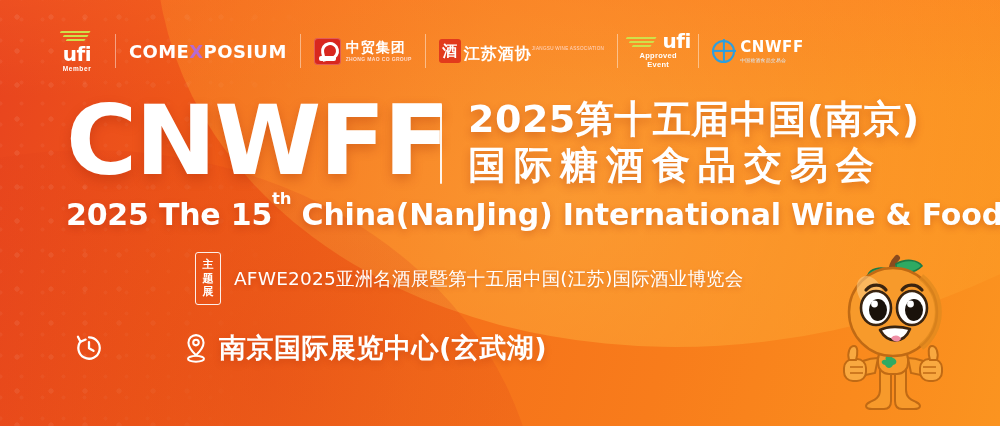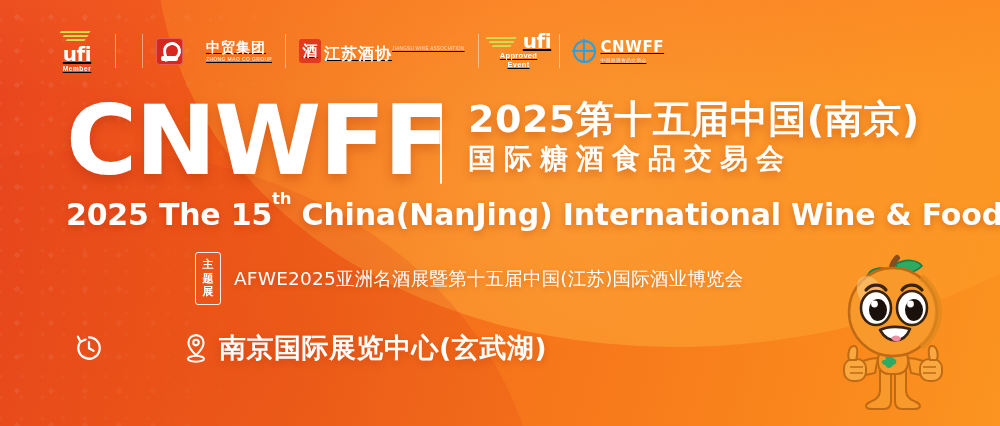--- a/index.html
+++ b/index.html
@@ -34,21 +34,21 @@
   .sw4{ width:1320px; height:1500px; right:-400px; top:-900px; border:2px solid rgba(255,225,130,.55);
         border-color:rgba(255,225,130,.55) transparent transparent transparent; transform:rotate(20deg); }
   .sw5{ width:760px; height:980px; right:-120px; top:-600px; border:18px solid rgba(255,180,60,.30);
         border-color:rgba(255,180,60,.30) transparent transparent transparent; transform:rotate(30deg); }
   .sw6{ width:900px; height:760px; left:-360px; top:150px;
         background:radial-gradient(ellipse at 70% 30%, rgba(214,52,22,.28) 0%, rgba(214,52,22,0) 62%); }
   .glowtop{ position:absolute; left:0; top:0; width:100%; height:96px;
         background:linear-gradient(180deg, rgba(255,120,40,.22), rgba(255,120,40,0)); pointer-events:none; }
 
   
-  .sponsors{ position:absolute; left:52px; top:27px; display:flex; align-items:center; height:48px; gap:0;text-decoration:underline; }
+  .sponsors{ position:absolute; left:52px; top:27px; display:flex; align-items:center; height:48px; gap:0; }
   .sep{ width:1px; height:34px; background:rgba(255,255,255,.45); margin:0 13px; }
 
   .logo-ufi{ display:flex; flex-direction:column; align-items:center; justify-content:center; width:50px; }
   .ufi-wing{ width:34px; height:13px; position:relative; margin-bottom:1px; }
   .ufi-wing i{ position:absolute; left:0; height:2.4px; background:#cfe04a; border-radius:2px;
                transform:skewX(-34deg); }
   .ufi-wing i:nth-child(1){ top:0;    width:30px; }
   .ufi-wing i:nth-child(2){ top:4px;  width:25px; left:3px;}
   .ufi-wing i:nth-child(3){ top:8px;  width:19px; left:6px;}
   .ufi-word{ font-size:20px; font-weight:700; color:#fff; line-height:.95; letter-spacing:-.5px;
@@ -59,21 +59,21 @@
                font-family:"DejaVu Sans",sans-serif; white-space:nowrap; }
   .logo-comex .x{ color:#b66ad0; }
 
   .logo-cmg{ display:flex; align-items:center; gap:5px; }
   .cmg-mark{ width:27px; height:27px; background:#d8271e; border-radius:4px; position:relative;
              box-shadow:inset 0 0 0 1px rgba(255,255,255,.25); }
   .cmg-mark:before{ content:""; position:absolute; left:7px; top:4px; width:12px; height:12px;
              border:3px solid #fff; border-radius:50% 50% 50% 0; transform:rotate(-12deg); }
   .cmg-mark:after{ content:""; position:absolute; left:5px; bottom:4px; width:17px; height:5px;
              background:#fff; border-radius:2px; }
-  .cmg-txt{ display:flex; flex-direction:column;margin-left:18px; }
+  .cmg-txt{ display:flex; flex-direction:column; }
   .cmg-cn{ font-size:14px; font-weight:700; color:#fff; letter-spacing:1px; line-height:1;
            font-family:"DejaVu Sans",sans-serif; }
   .cmg-en{ font-size:5px; font-weight:700; color:#ffd9c9; letter-spacing:.35px; margin-top:2px; }
 
   .logo-jsw{ display:flex; align-items:flex-end; gap:3px; }
   .jsw-seal{ width:22px; height:24px; background:#e23a1c; border-radius:3px; color:#fff;
              font-size:15px; font-weight:700; display:flex; align-items:center; justify-content:center;
              font-family:"DejaVu Sans",sans-serif; }
   .jsw-cn{ font-size:16px; font-weight:700; color:#fff; letter-spacing:1px; line-height:1.05;
            font-family:"DejaVu Sans",sans-serif; }
@@ -99,21 +99,21 @@
   
   .wordmark{ position:absolute; left:66px; top:96px; font-size:97px; font-weight:800; color:#fff;
              letter-spacing:-2px; line-height:.92; font-family:"DejaVu Sans",sans-serif;
              text-shadow:0 5px 12px rgba(150,30,0,.28); }
   .vdiv{ position:absolute; left:440px; top:104px; width:2px; height:80px;
          background:rgba(255,255,255,.92); border-radius:2px; }
 
   .cn-title{ position:absolute; left:468px; top:96px; color:#fff; font-weight:700;
              font-family:"DejaVu Sans",sans-serif; text-shadow:0 4px 9px rgba(150,30,0,.30); }
   .cn-l1{ font-size:38px; line-height:1.22; letter-spacing:.5px; white-space:nowrap; }
-  .cn-l2{ font-size:28px; line-height:1.22; letter-spacing:8px; white-space:nowrap; }
+  .cn-l2{ font-size:38px; line-height:1.22; letter-spacing:8px; white-space:nowrap; }
 
   .en-title{ position:absolute; left:66px; top:197px; font-size:30px; font-weight:700; color:#fff;
              letter-spacing:-.2px; white-space:nowrap; font-family:"DejaVu Sans",sans-serif;
              text-shadow:0 3px 7px rgba(150,30,0,.28); }
   .en-title sup{ font-size:.55em; top:-.62em; position:relative; }
 
   
   .theme{ position:absolute; left:195px; top:252px; display:flex; align-items:center; gap:13px; }
   .theme-badge{ width:26px; height:53px; border:1.6px solid rgba(255,255,255,.9); border-radius:3px;
                 display:flex; flex-direction:column; align-items:center; justify-content:center;
@@ -154,20 +154,21 @@
           <i></i>
           <i></i>
           <i></i>
         </div>
       <div class="ufi-word">ufi</div>
       <div class="ufi-sub">Member</div>
     </div>
 
     <div class="sep"></div>
 
+    <div class="logo-comex"><span>COME</span><span class="x">X</span><span>POSIUM</span></div>
 
     <div class="sep"></div>
 
     <div class="logo-cmg">
       <div class="cmg-mark"></div>
       <div class="cmg-txt">
         <div class="cmg-cn">中贸集团</div>
         <div class="cmg-en">ZHONG MAO CO GROUP</div>
       </div>
     </div>

